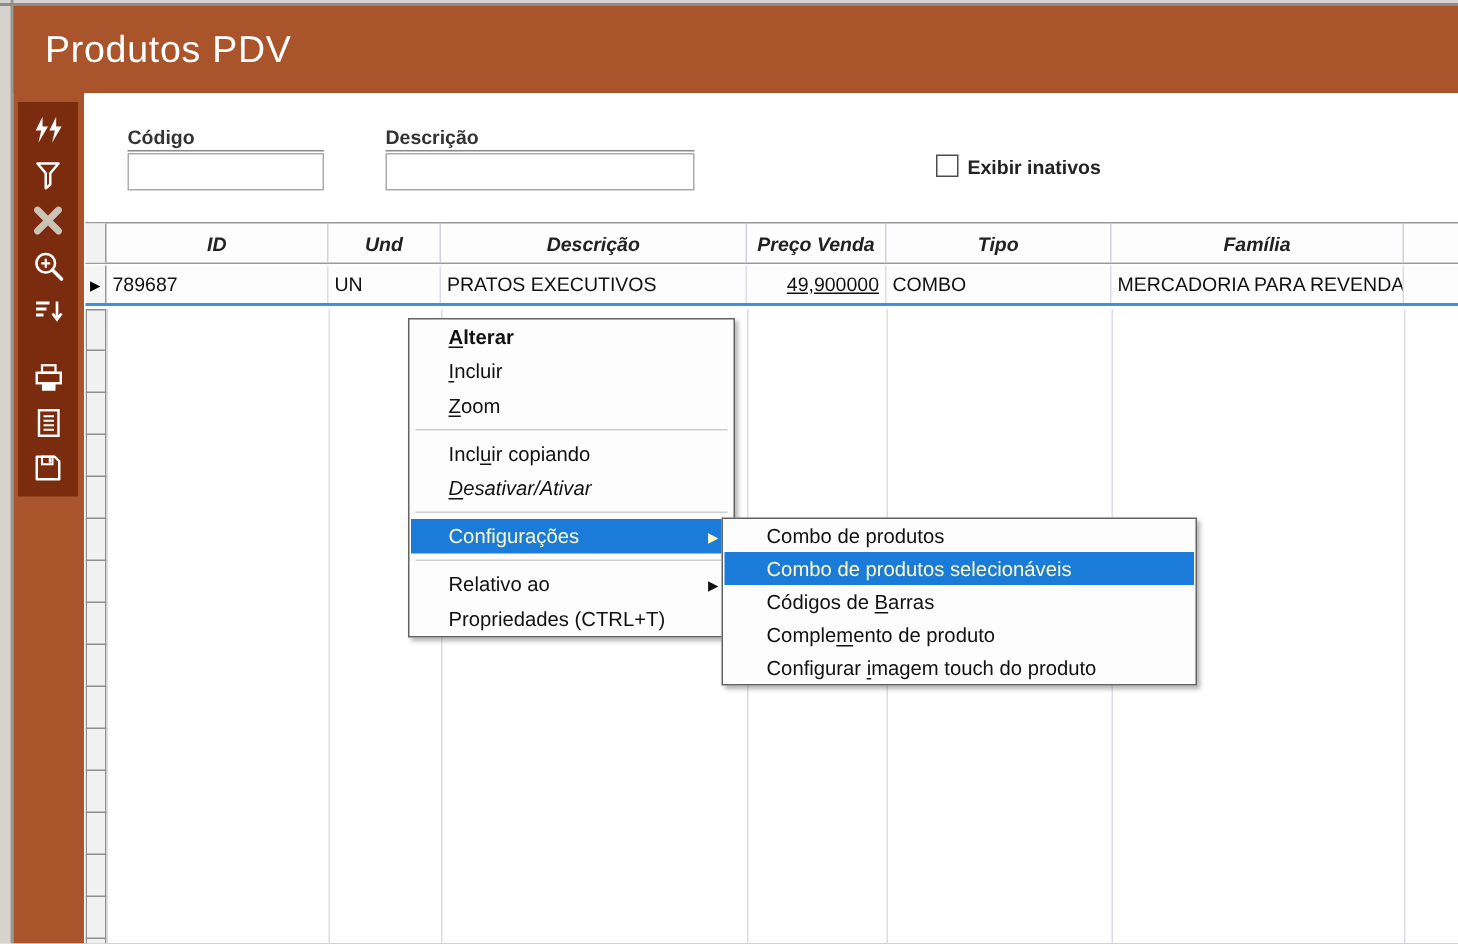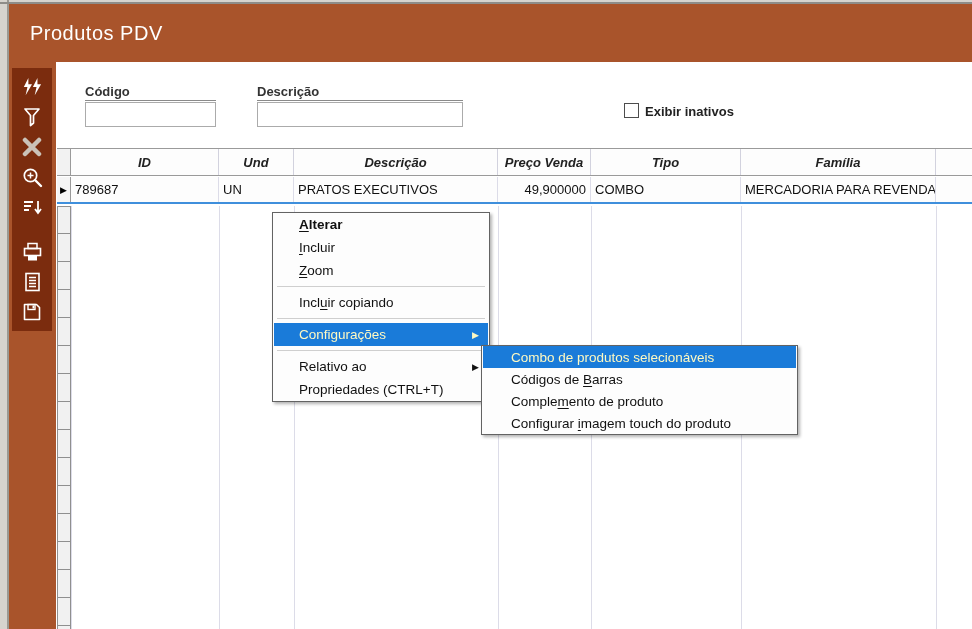--- a/index.html
+++ b/index.html
@@ -5,21 +5,21 @@
   * { margin:0; padding:0; box-sizing:border-box; }
   html,body { width:972px; height:629px; overflow:hidden; }
   body { font-family:"Liberation Sans", sans-serif; background:#cfccc8; }
   .screen { position:relative; width:972px; height:629px; background:#d6d3ce; }
   .screen::before { content:""; position:absolute; left:7px; top:0; width:2px; height:629px; background:#9a9892; }
   .screen::after  { content:""; position:absolute; left:0; top:2px; width:972px; height:2px; background:#8e8c88; }
 
   
   .win { position:absolute; left:9px; top:4px; right:0; bottom:0; background:#a9542b; }
   .titlebar { position:absolute; left:0; top:0; right:0; height:58px; background:#a9542b;
-              color:#fff; font-size:20px; line-height:58px; padding-left:21px; letter-spacing:.5px; }
+              color:#fff; font-size:25px; line-height:58px; padding-left:21px; letter-spacing:.5px; }
   .content { position:absolute; left:47px; top:58px; right:0; bottom:0; background:#fff; }
 
   
   .toolbar { position:absolute; left:3px; top:64px; width:40px; height:263px; background:#7b2c0e;
              display:flex; flex-direction:column; align-items:center; padding-top:4px; }
   .tbi { width:30px; height:30px; display:flex; align-items:center; justify-content:center; cursor:pointer; }
   .tb-gap { height:15px; }
 
   
   .flabel { position:absolute; font-size:13px; font-weight:600; color:#333; }
@@ -34,21 +34,21 @@
   .ghead { position:absolute; left:0; top:4px; right:0; height:28px; display:flex;
            border-top:1px solid #9a9a9a; border-bottom:1px solid #9a9a9a; background:#fdfdfd;font-style:italic; }
   .hcell { height:100%; display:flex; align-items:center; justify-content:center;
            font-size:13px; font-weight:600; color:#222; border-right:1px solid #d2d2de; overflow:hidden; }
   .hcell.sel { border-right:1px solid #9a9a9a; background:#f2f2f2; }
   .grow { position:absolute; left:0; top:33px; right:0; height:27px; display:flex;
           border-bottom:2px solid #3f8fdc; background:#fdfdfd; }
   .gcell { height:100%; display:flex; align-items:center; font-size:13px; color:#111;
            border-right:1px solid #dcdce8; padding:0 4px; white-space:nowrap; overflow:hidden; }
   .gcell.sel { justify-content:center; padding:0; border-right:1px solid #9a9a9a; background:#f5f5f5; font-size:9px; color:#000; }
-  .gcell.num { justify-content:flex-end; }
+  .gcell.num { justify-content:flex-end;text-decoration:underline; }
   .glines { position:absolute; left:0; top:62px; right:0; bottom:0; pointer-events:none; }
   .vline { position:absolute; top:0; bottom:0; width:1px; background:#dcdce8; }
   .selcol { position:absolute; left:0; top:62px; width:14px; bottom:0; overflow:hidden; }
   .selcell { width:14px; height:28px; background:#f1f1f1; border:1px solid #8f8f8f; border-top:none; }
   .selcell:first-child { border-top:1px solid #8f8f8f; }
 
   
   .menu { position:absolute; background:#fdfdfd; border:1px solid #636363;
           box-shadow:2px 2px 3px rgba(0,0,0,.30); padding:0 1px; z-index:10; }
   .mi { height:23px; display:flex; align-items:center; font-size:13.5px; color:#111;
@@ -191,36 +191,42 @@
       <div class="mi">
         <div class="lbl"><span class="u">I</span>ncluir</div>
       </div>
       <div class="mi">
         <div class="lbl"><span class="u">Z</span>oom</div>
       </div>
       <div class="msep"></div>
       <div class="mi">
         <div class="lbl">Incl<span class="u">u</span>ir copiando</div>
       </div>
+      <div class="mi">
+        <div class="lbl" style="font-style: italic;"><span class="u">D</span>esativar/Ativar</div>
+      </div>
       <div class="msep"></div>
       <div class="mi hl">
         <div class="lbl">Configurações</div>
         <div class="arr">▶</div>
       </div>
       <div class="msep"></div>
       <div class="mi">
         <div class="lbl">Relativo ao</div>
         <div class="arr">▶</div>
       </div>
       <div class="mi">
         <div class="lbl">Propriedades (CTRL+T)</div>
       </div>
     </div>
 
   <div class="menu submenu" style="left:481px; top:345px; width:317px;">
+      <div class="mi">
+        <div class="lbl">Combo de produtos</div>
+      </div>
       <div class="mi hl">
         <div class="lbl">Combo de produtos selecionáveis</div>
       </div>
       <div class="mi">
         <div class="lbl">Códigos de <span class="u">B</span>arras</div>
       </div>
       <div class="mi">
         <div class="lbl">Comple<span class="u">m</span>ento de produto</div>
       </div>
       <div class="mi">

